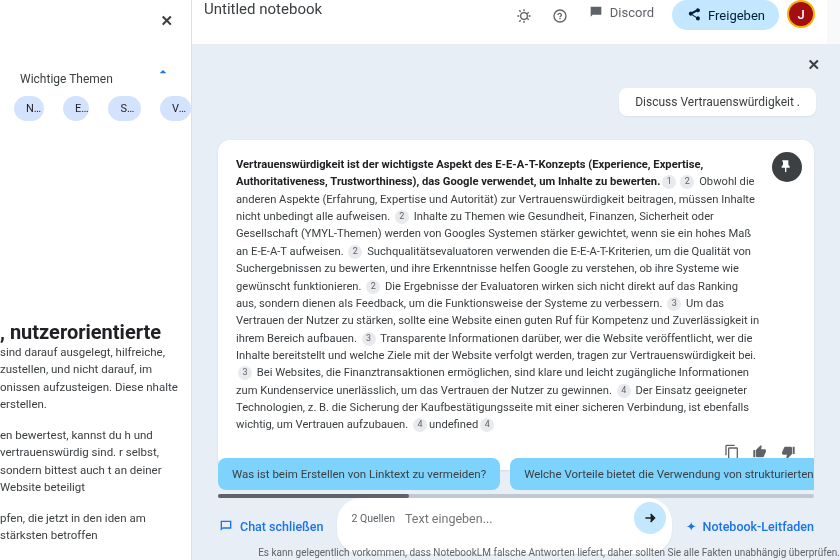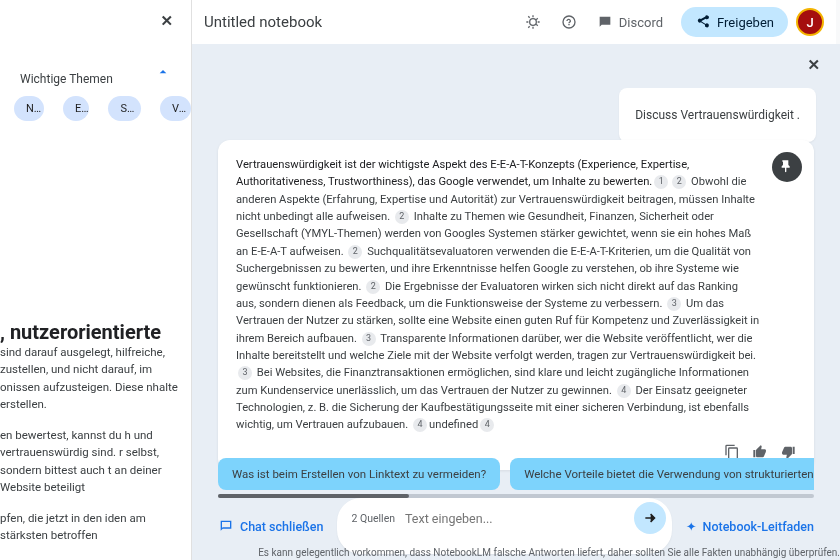--- a/index.html
+++ b/index.html
@@ -1,40 +1,40 @@
 <!DOCTYPE html>
 <html><head>
 <meta charset="utf-8">
 <style>
 *{margin:0;padding:0;box-sizing:border-box;font-family:"Google Sans",Roboto,Arial,sans-serif}
 body{width:840px;height:560px;overflow:hidden;background:#f8f9fa;position:relative}
-.topbar{position:absolute;top:0;left:192px;right:4px;height:44px;display:flex;align-items:center;padding:0 12px;background:#fff;z-index:5}
+.topbar{position:absolute;top:0;left:192px;right:13px;height:44px;display:flex;align-items:flex-start;padding:0 12px;background:#fff;z-index:5}
 .topbar .title{font-size:15px;color:#3c4043;font-weight:400}
 .topbar .spacer{flex:1}
 .topbar .icon-btn{width:32px;height:32px;display:flex;align-items:center;justify-content:center;border-radius:50%;margin:0 2px;color:#5f6368;cursor:pointer}
 .topbar .discord-btn{display:flex;align-items:center;gap:6px;color:#5f6368;font-size:13px;padding:4px 10px;cursor:pointer}
 .topbar .share-btn{display:flex;align-items:center;gap:6px;background:#c2e7ff;color:#001d35;font-size:13px;padding:7px 14px;border-radius:18px;cursor:pointer;margin:0 8px}
 .topbar .avatar{width:28px;height:28px;border-radius:50%;background:#a50e0e;border:2px solid #f4b400;color:#fff;display:flex;align-items:center;justify-content:center;font-size:13px;font-weight:500}
 .sidebar{position:absolute;top:0;left:0;width:192px;height:560px;background:#fff;border-right:1px solid #e0e0e0;padding-top:10px}
 .sidebar .close{position:absolute;top:12px;right:18px;color:#3c4043;cursor:pointer;font-size:15px;font-weight:600}
 .sidebar .collapse{position:absolute;top:64px;right:20px;color:#1a73e8;cursor:pointer}
 .sidebar .section-title{font-size:12px;color:#3c4043;margin:62px 0 10px 20px;font-weight:400}
 .sidebar .chips{display:flex;gap:19px;padding-left:14px}
 .sidebar .chip{background:#d3e3fd;color:#1f1f1f;font-size:11px;padding:6px 12px;border-radius:14px;width:fit-content;max-width:150px;white-space:nowrap;overflow:hidden;text-overflow:ellipsis;cursor:pointer}
 .sidebar .under{position:absolute;left:0;right:0;top:320px;padding:0 4px 0 0}
 .sidebar .under h2{font-size:20px;color:#202124;white-space:nowrap}
 .sidebar .under p{font-size:11.5px;color:#3c4043;line-height:1.5;margin-bottom:14px}
 .chat-panel{position:absolute;top:44px;left:192px;right:0;bottom:0;background:#e8eef5;overflow:hidden}
 .panel-close{position:absolute;top:12px;right:20px;color:#3c4043;cursor:pointer;font-size:15px;font-weight:600}
-.prompt-chip{position:absolute;top:44px;right:24px;background:#fff;border-radius:8px;padding:20px 16px;font-size:12px;color:#3c4043;box-shadow:0 1px 2px rgba(0,0,0,.06)}
+.prompt-chip{position:absolute;top:44px;right:24px;background:#fff;border-radius:8px;padding:7px 16px;font-size:12px;color:#3c4043;box-shadow:0 1px 2px rgba(0,0,0,.06)}
 .response-card{position:absolute;top:96px;left:26px;right:26px;background:#fff;border-radius:12px;padding:16px 18px 10px;box-shadow:0 1px 3px rgba(0,0,0,.08)}
 .response-card .pin{position:absolute;top:12px;right:12px;width:30px;height:30px;border-radius:50%;background:#3c4043;display:flex;align-items:center;justify-content:center;cursor:pointer}
 .response-card .pin svg{fill:#fff}
 .response-text{font-size:11.2px;line-height:1.55;color:#3c4043;padding-right:36px}
-.response-text b{font-weight:400;color:#202124}
+.response-text b{font-weight:700;color:#202124}
 .cite{display:inline-flex;align-items:center;justify-content:center;min-width:14px;height:14px;background:#e8eaed;border-radius:7px;font-size:9px;color:#5f6368;padding:0 4px;margin:0 2px;vertical-align:middle}
 .response-actions{display:flex;justify-content:flex-end;gap:12px;margin-top:10px;color:#5f6368}
 .response-actions span{cursor:pointer;display:flex;align-items:center}
 .suggestions{position:absolute;left:26px;right:26px;bottom:70px;display:flex;gap:10px;overflow:hidden}
 .suggestions .sug{background:#7dd3fc;color:#3c4043;font-size:11.5px;padding:9px 14px;border-radius:8px;white-space:nowrap;cursor:pointer;flex-shrink:0}
 .sug-scroll{position:absolute;left:26px;right:26px;bottom:62px;height:4px;background:#c1c8d1;border-radius:2px}
 .sug-scroll::before{content:"";position:absolute;left:0;width:32%;height:100%;border-radius:2px;background:#5f6368}
 .bottom-bar{position:absolute;left:26px;right:26px;bottom:18px;height:32px;display:flex;align-items:center;gap:14px}
 .bottom-bar .chat-toggle{color:#1a73e8;font-size:12.5px;font-weight:500;display:flex;align-items:center;gap:6px;cursor:pointer}
 .input-wrap{flex:1;display:flex;align-items:center;background:#fff;border-radius:24px;padding:4px 6px 20px 14px;box-shadow:0 1px 2px rgba(0,0,0,.06)}

